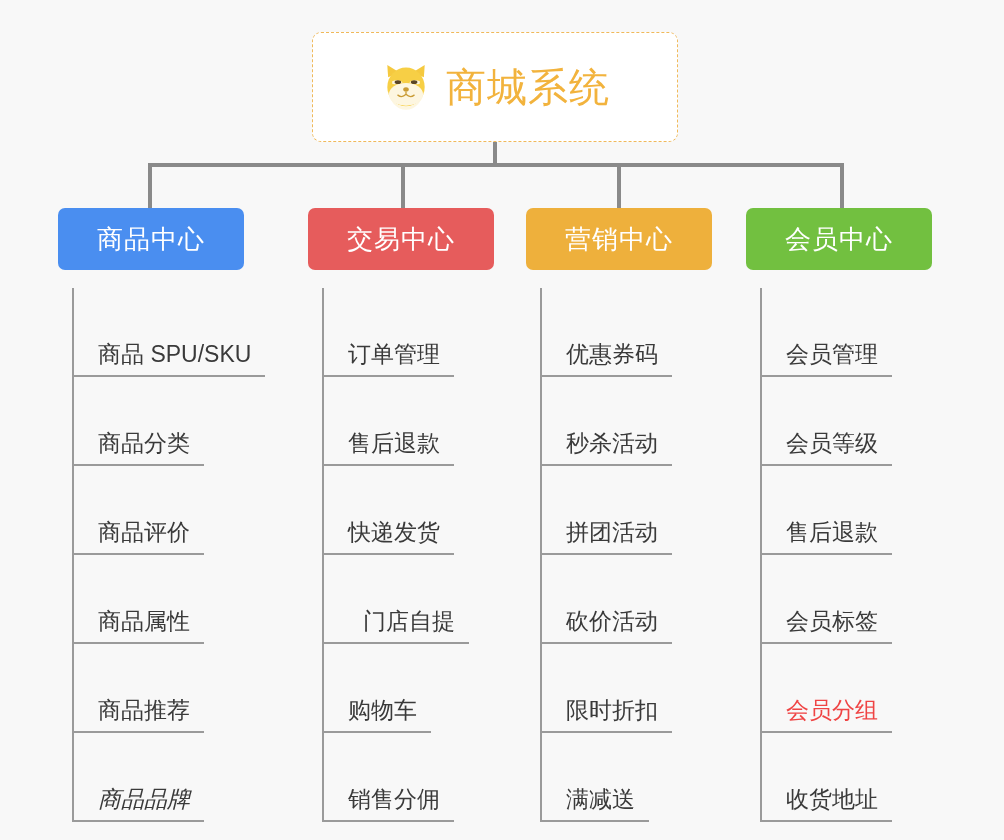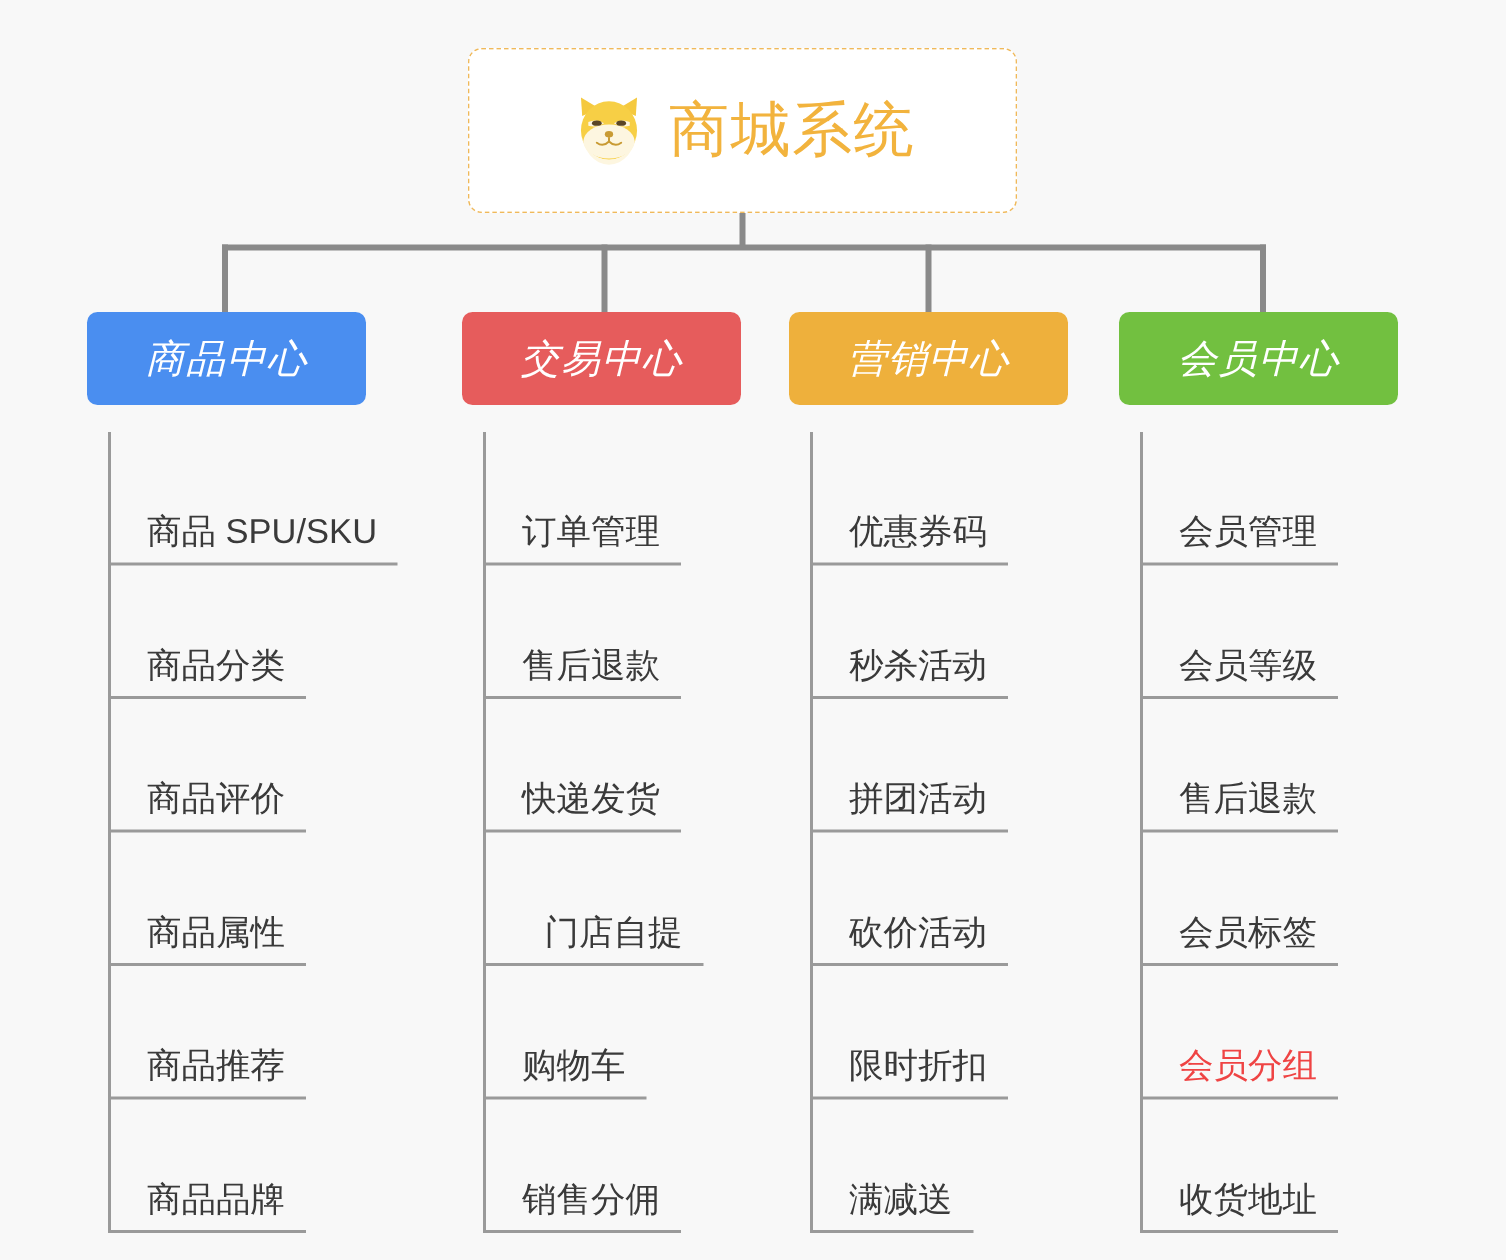--- a/index.html
+++ b/index.html
@@ -76,21 +76,20 @@
     width: 186px;
     height: 62px;
     border-radius: 7px;
     display: flex;
     align-items: center;
     justify-content: center;
     color: #ffffff;
     font-size: 26px;
     letter-spacing: 1px;
     white-space: nowrap;
-    font-style: italic;
   }
 
   
   .leaf-list {
     position: relative;
     margin-top: 18px;
     padding-left: 14px;
   }
   .spine {
     position: absolute;
@@ -170,21 +169,21 @@
       <div class="leaf">
           <div class="leaf-inner" style="border-bottom-color: rgb(154, 154, 154);"><span class="leaf-label" style="color: rgb(58, 58, 58);">商品评价</span></div>
         </div>
       <div class="leaf">
           <div class="leaf-inner" style="border-bottom-color: rgb(154, 154, 154);"><span class="leaf-label" style="color: rgb(58, 58, 58);">商品属性</span></div>
         </div>
       <div class="leaf">
           <div class="leaf-inner" style="border-bottom-color: rgb(154, 154, 154);"><span class="leaf-label" style="color: rgb(58, 58, 58);">商品推荐</span></div>
         </div>
       <div class="leaf">
-          <div class="leaf-inner" style="border-bottom-color: rgb(154, 154, 154);"><span class="leaf-label" style="color: rgb(58, 58, 58);">商品品牌</span></div>
+          <div class="leaf-inner" style="border-bottom-color: rgb(154, 154, 154);"><span class="leaf-label" style="color: rgb(58, 58, 58); font-style: italic;">商品品牌</span></div>
         </div>
     </div>
   </div>
 
   <div class="column col-2">
     <div class="cat-header" style="background: rgb(230, 92, 92);">
       <span>交易中心</span>
     </div>
     <div class="leaf-list">
       <div class="spine" style="background: rgb(154, 154, 154);"></div>

